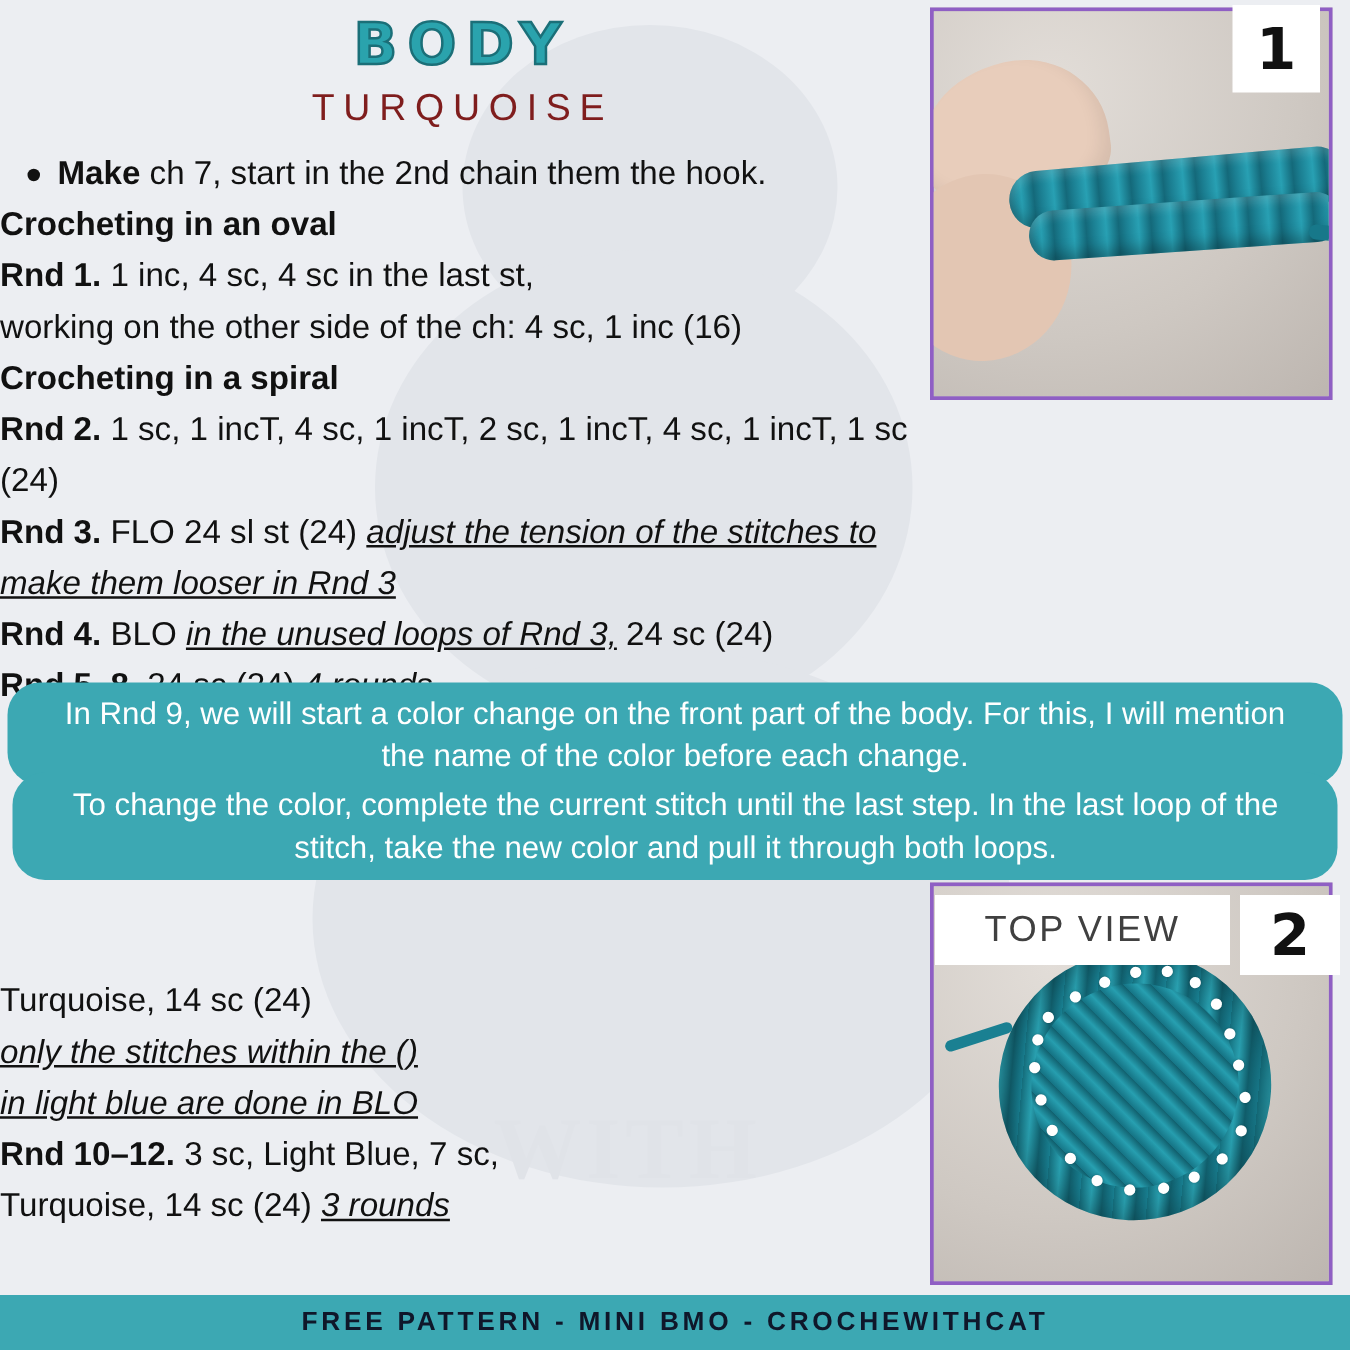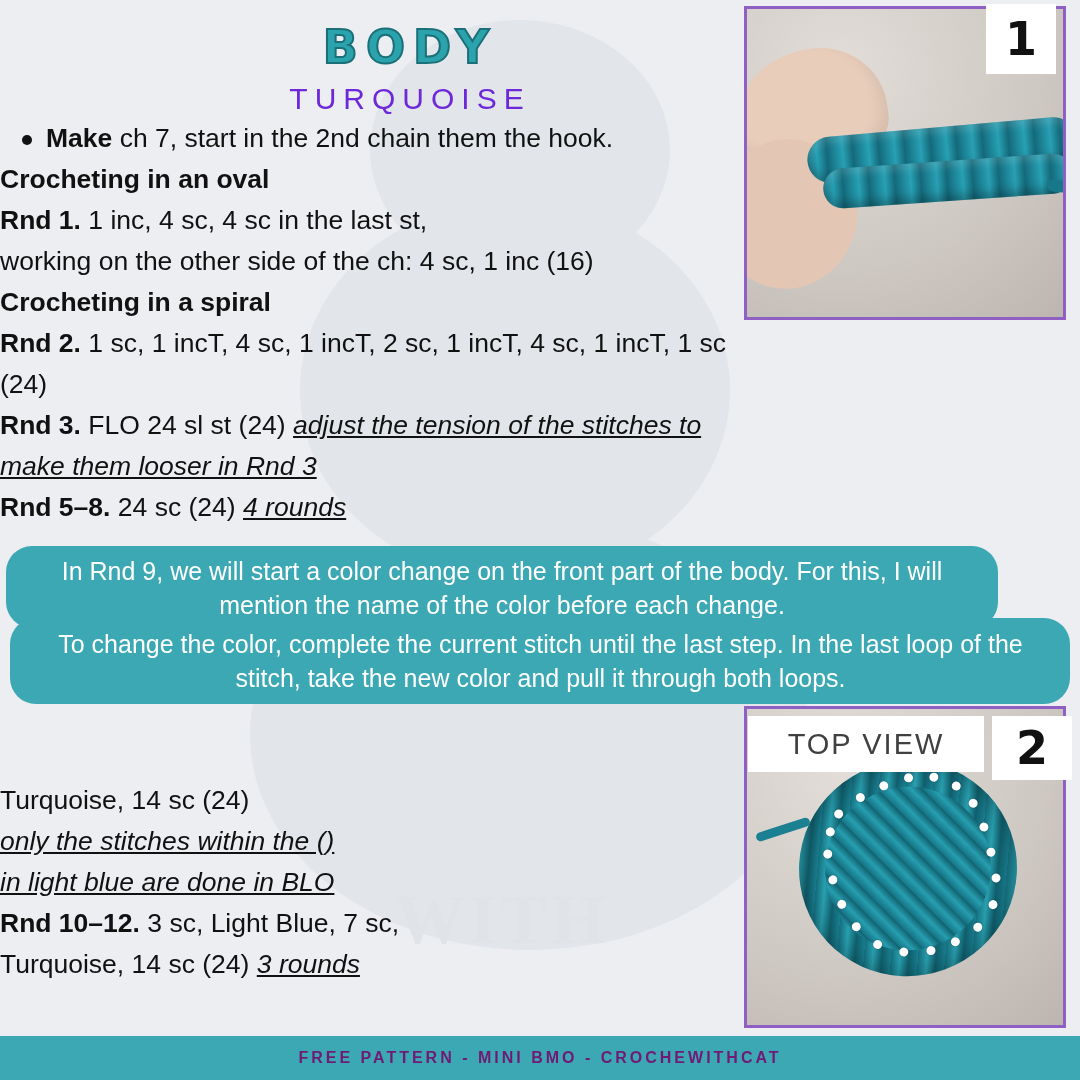--- a/index.html
+++ b/index.html
@@ -27,31 +27,31 @@
     font-weight:bold;
     letter-spacing:4px;
     font-family:"Liberation Serif",serif;
   }
   .wm-croche{left:330px;top:790px;font-size:86px;}
   .wm-with{left:395px;top:880px;font-size:70px;}
   .wm-cat{left:565px;top:880px;font-size:86px;}
 
   
   .title-block{
-    position:absolute;left:0;top:20px;width:740px;text-align:center;padding-left:40px;
+    position:absolute;left:0;top:8px;width:740px;text-align:center;
   }
   .title-main{
     font-size:46px;font-weight:bold;letter-spacing:8px;
     color:#2aa3ad;
     -webkit-text-stroke:2px #1b6f78;
     font-family:"DejaVu Sans",sans-serif;
   }
   .title-sub{
     margin-top:8px;
-    font-size:30px;letter-spacing:7px;color:#6d28d9;font-weight:normal;
+    font-size:30px;letter-spacing:7px;color:#7f1d1d;font-weight:normal;
   }
 
   
   .photo{
     position:absolute;
     border:3px solid #8f5fc4;
     box-sizing:border-box;
     overflow:hidden;
     background:#cfcac6;
   }
@@ -149,36 +149,36 @@
   
   .note{
     position:absolute;
     background:#3ca8b3;
     color:#fff;
     font-size:25px;line-height:34px;
     text-align:center;
     box-sizing:border-box;
   }
   .note1{
-    left:6px;top:546px;width:992px;height:82px;
+    left:6px;top:546px;width:1068px;height:82px;
     border-radius:26px;
     padding:8px 26px 0 26px;
   }
   .note2{
     left:10px;top:618px;width:1060px;height:86px;
     border-radius:26px;
     padding:9px 26px 0 27px;
   }
 
   
   .footer{
     position:absolute;left:0;bottom:0;width:1080px;height:44px;
-    background:#3ca8b3;color:#701a75;
+    background:#3ca8b3;color:#0f172a;
     display:flex;align-items:center;justify-content:center;
-    letter-spacing:3px;font-size:16px;font-weight:bold;
+    letter-spacing:3px;font-size:21px;font-weight:bold;
   }
 
   .rnd9-block{
     position:absolute;left:0;top:780px;width:720px;
     font-size:26.5px;line-height:41px;
   }
 </style>
 </head>
 <body>
 
@@ -216,20 +216,23 @@
   </div>
   <div class="line">working on the other side of the ch: 4 sc, 1 inc (16)</div>
   <div class="indent line">
     <b>Crocheting in a spiral</b>
   </div>
   <div class="line">
     <b>Rnd 2.</b><span> 1 sc, 1 incT, 4 sc, 1 incT, 2 sc, 1 incT, 4 sc, 1 incT, 1 sc (24)</span>
   </div>
   <div class="line">
     <b>Rnd 3.</b><span> FLO 24 sl st (24) </span><span class="u-ital">adjust the tension of the stitches to make them looser in Rnd 3</span>
+  </div>
+  <div class="line">
+    <b>Rnd 4.</b><span> BLO </span><span class="u-ital">in the unused loops of Rnd 3,</span><span> 24 sc (24)</span>
   </div>
   <div class="line">
     <b>Rnd 5–8.</b><span> 24 sc (24) </span><span class="u-ital">4 rounds</span>
   </div>
 </div>
 
 <div class="note note1">In Rnd 9, we will start a color change on the front part of the body. For this, I will mention the name of the color before each change.</div>
 <div class="note note2">To change the color, complete the current stitch until the last step. In the last loop of the stitch, take the new color and pull it through both loops.</div>
 
 <div class="photo photo2">

